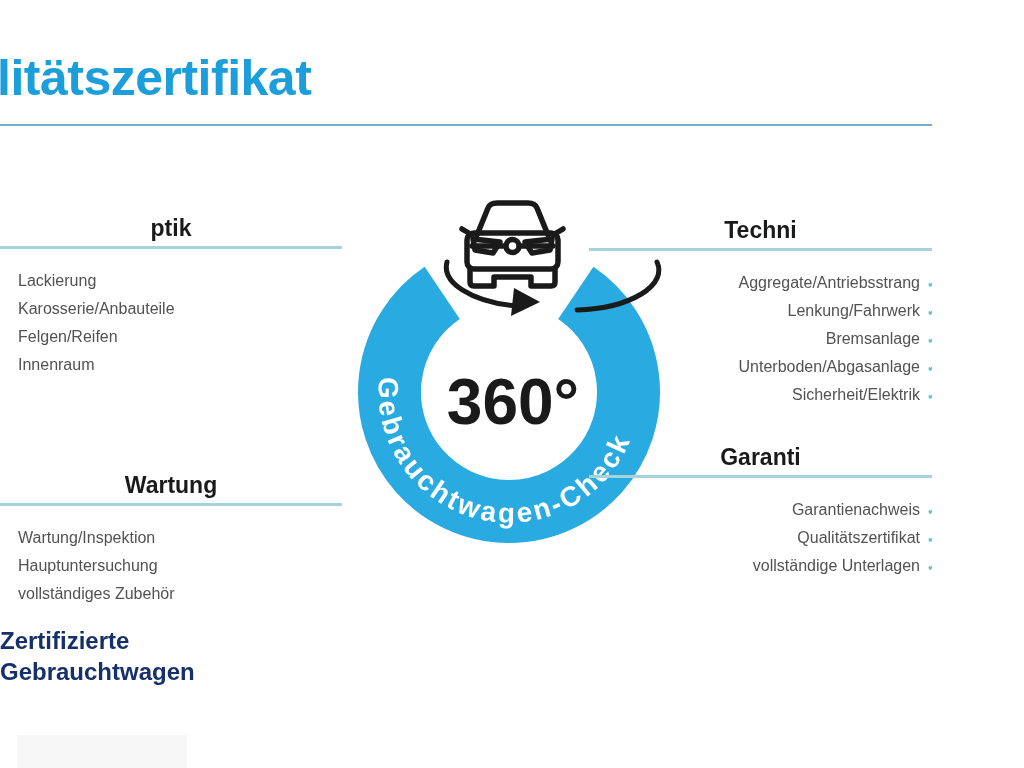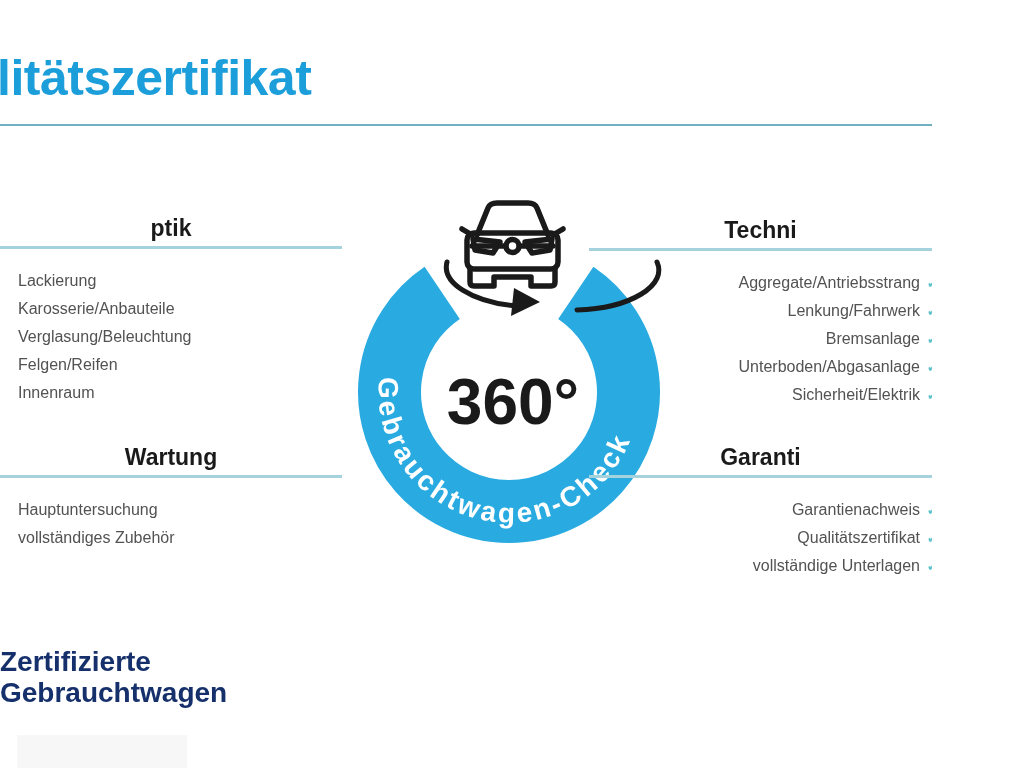--- a/index.html
+++ b/index.html
@@ -11,21 +11,21 @@
   .page-title{
     position:absolute;left:-3px;top:52px;font-size:50px;font-weight:bold;
     color:#1b9ed9;letter-spacing:-0.5px;line-height:52px;white-space:nowrap;
   }
   .header-rule{
     position:absolute;left:0;top:124px;width:1024px;height:2px;background:#72b1c4;
   }
   
   .section{position:absolute;}
   .sec-optik{left:0;top:215px;width:342px;}
-  .sec-wartung{left:0;top:444px;width:342px;}
+  .sec-wartung{left:0;top:472px;width:342px;}
   .sec-technik{right:0;top:217px;width:343px;text-align:right;}
   .sec-garantie{right:0;top:444px;width:343px;text-align:right;}
   .section h2{
     margin:0;font-size:23px;font-weight:bold;color:#1a1a1a;line-height:26px;
     font-family:"Liberation Sans",sans-serif;white-space:nowrap;text-align:center;
   }
   .sec-rule{position:absolute;left:0;right:0;top:31px;height:3px;background:#a5d3dd;}
   .items{position:absolute;left:0;right:0;top:52px;}
   .row{
     position:relative;height:28px;line-height:28px;font-size:16px;color:#525252;
@@ -36,21 +36,21 @@
   .check{
     position:absolute;top:0;color:#5fc4cb;font-size:15px;font-weight:bold;
     line-height:28px;
   }
   .left .check{left:-11px;}
   .right .check{right:-7px;}
   
   .badge-svg{position:absolute;left:0;top:0;}
   
   .footer-claim{
-    position:absolute;left:0;top:646px;font-size:28px;font-weight:bold;
+    position:absolute;left:0;top:625px;font-size:24px;font-weight:bold;
     color:#16306b;line-height:31px;
   }
   .faded-box{
     position:absolute;left:17px;top:735px;width:170px;height:40px;background:#f7f7f7;
   }
 </style>
 </head>
 <body>
 
 <div class="stage">
@@ -97,37 +97,37 @@
       <div class="row">
         <span class="check">✓</span>
         <span>Lackierung</span>
       </div>
       <div class="row">
         <span class="check">✓</span>
         <span>Karosserie/Anbauteile</span>
       </div>
       <div class="row">
         <span class="check">✓</span>
-        <span>Verglasung/Beleuchtung</span>
-      </div>
-      <div class="row">
-        <span class="check">✓</span>
         <span>Felgen/Reifen</span>
       </div>
       <div class="row">
         <span class="check">✓</span>
         <span>Innenraum</span>
       </div>
     </div>
   </div>
 
   <div class="section left sec-wartung">
     <h2>Wartung</h2>
     <div class="sec-rule"></div>
     <div class="items">
+      <div class="row">
+        <span class="check">✓</span>
+        <span>Wartung/Inspektion</span>
+      </div>
       <div class="row">
         <span class="check">✓</span>
         <span>Hauptuntersuchung</span>
       </div>
       <div class="row">
         <span class="check">✓</span>
         <span>vollständiges Zubehör</span>
       </div>
     </div>
   </div>

